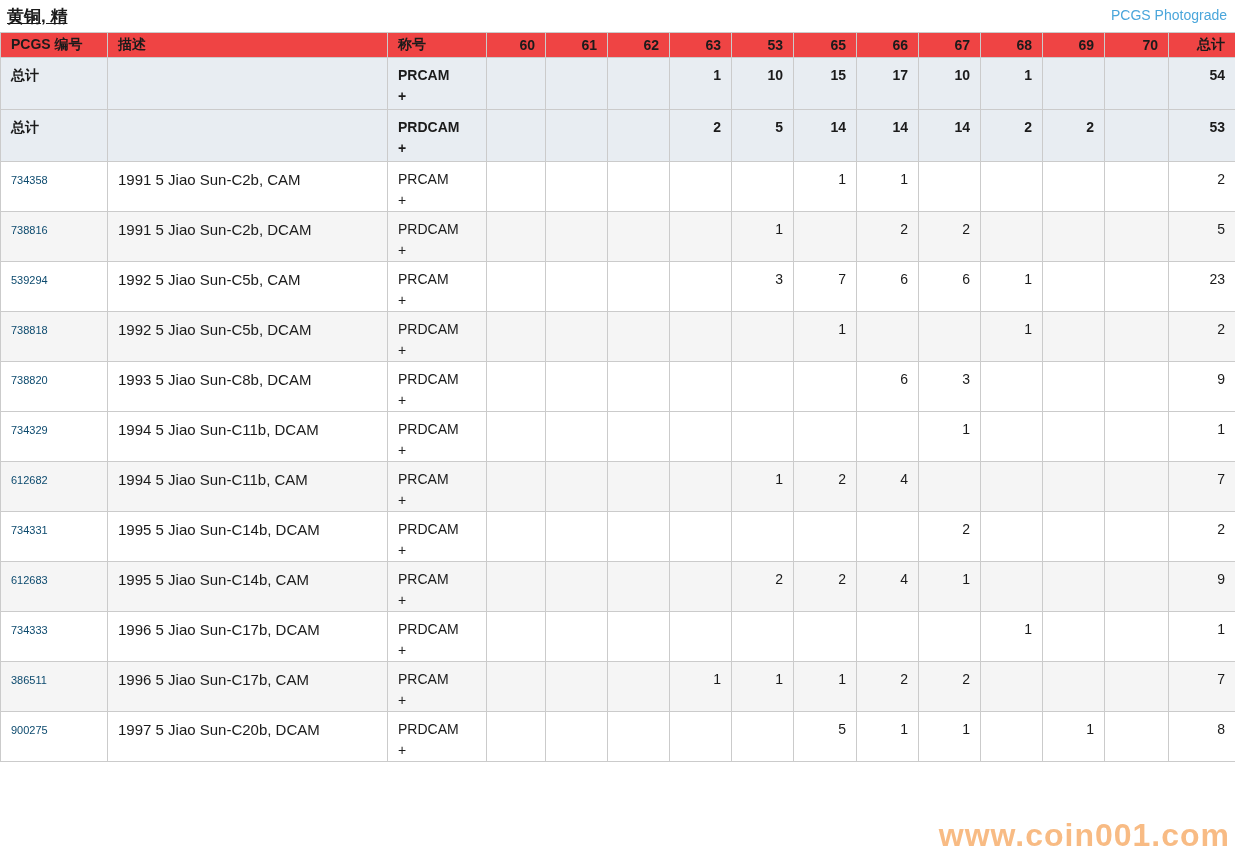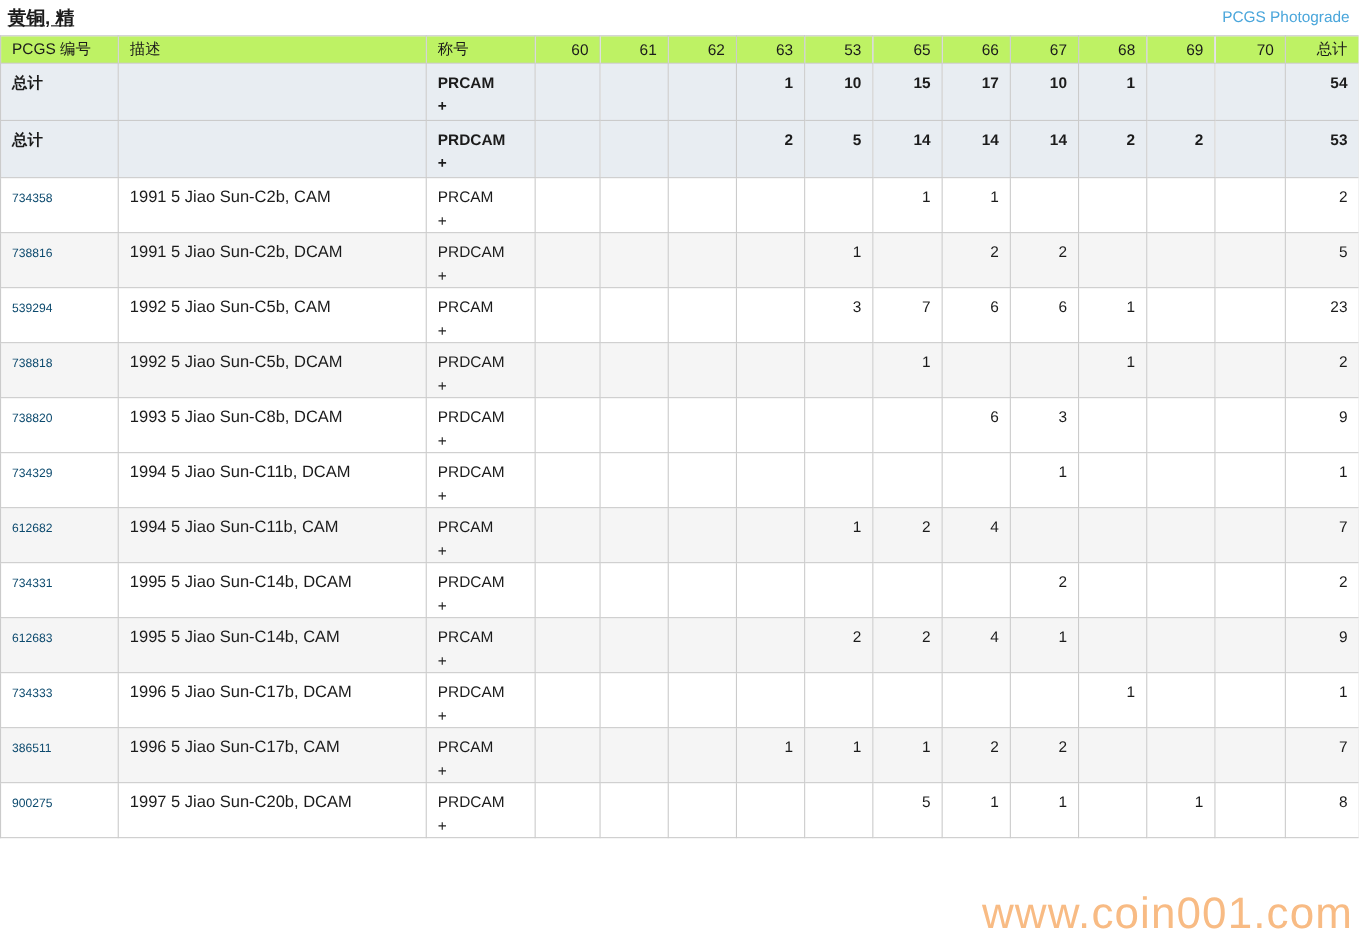--- a/index.html
+++ b/index.html
@@ -22,34 +22,34 @@
   }
   .pop-table th, .pop-table td {
     border:1px solid #cbcbcb;
     padding:0 10px;
     vertical-align:top;
     overflow:hidden;
     white-space:nowrap;
   }
   .pop-table thead th {
     height:24px; vertical-align:middle;
-    font-weight:400; text-align:left;
-    background:#bef264;
+    font-weight:700; text-align:left;
+    background:#ef4444;
   }
   .pop-table th.num, .pop-table td.num { text-align:right; }
   .pop-table tbody td { padding-top:7px; line-height:21px; }
   tr.summary { background:#e8edf2; font-weight:700; height:52px; }
   tr.data    { background:#ffffff; height:49px; }
   tr.data.alt{ background:#f5f5f5;padding-left:10px; }
   td.desc-cell { font-size:15px; }
   .pcgs-link { color:#0c4a6e; text-decoration:none; font-size:11px; }
   td.desig-cell { line-height:21px; }
   .watermark {
     position:absolute; right:5px; bottom:9px;
-    font-size:40px; font-weight:400; letter-spacing:1px;
+    font-size:32px; font-weight:700; letter-spacing:1px;
     color:#f5a154; opacity:0.72;
     mix-blend-mode:multiply;
     pointer-events:none; z-index:5;
   }
 </style>
 </head>
 <body>
 
 <div class="topbar">
   <div class="page-title">黄铜, 精</div>

